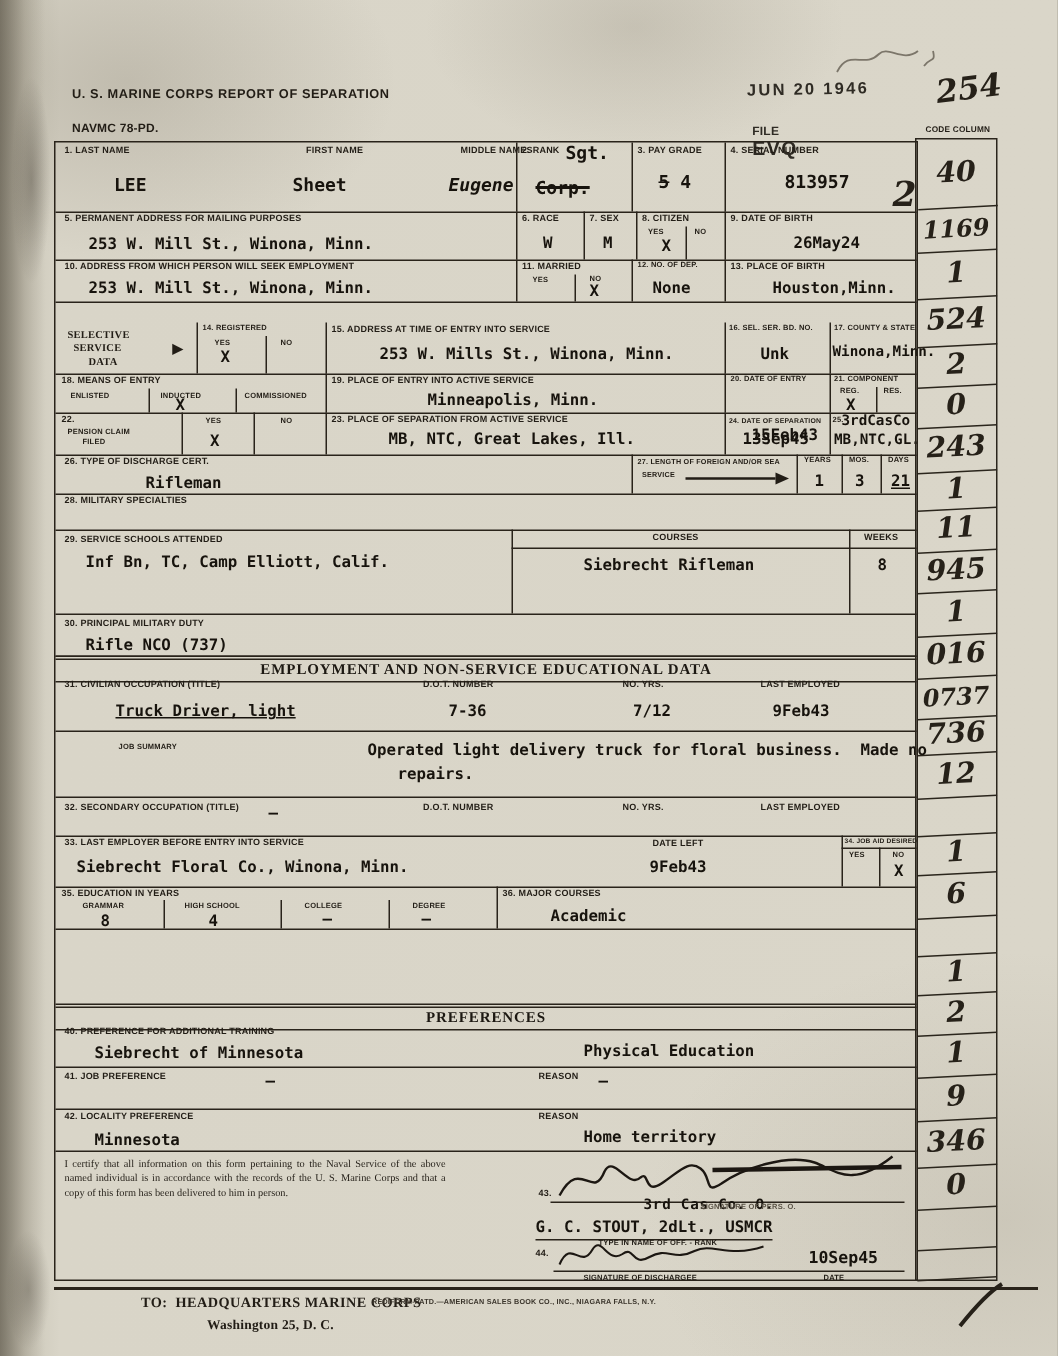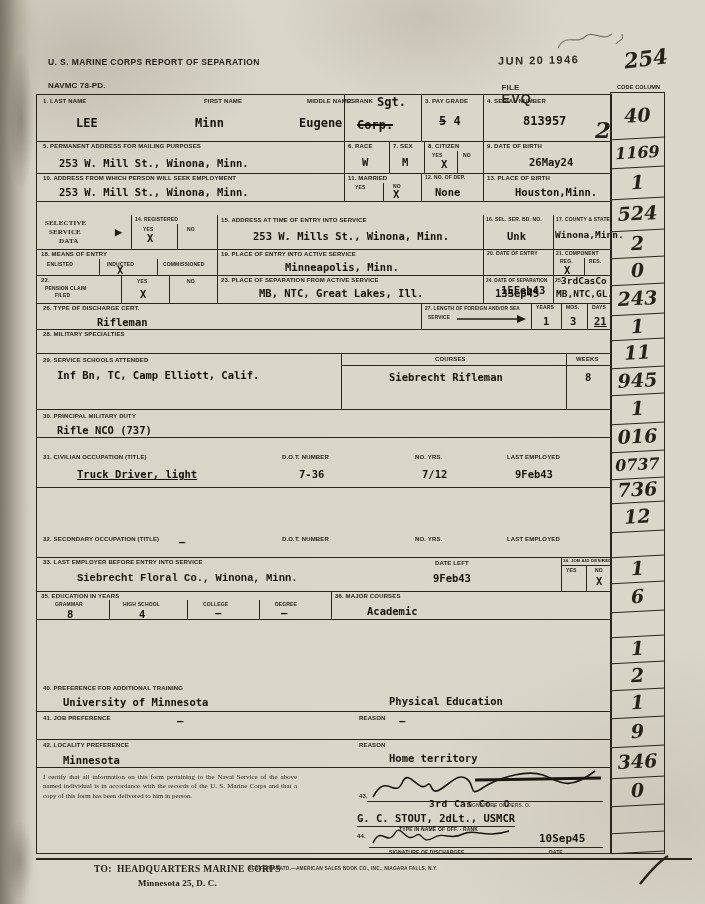--- a/index.html
+++ b/index.html
@@ -64,22 +64,22 @@
   <div class="form">
 
     <div class="row" style="top:0;height:46px;">
       <div class="c" style="left:307px;"></div>
         <div class="c" style="left:384px;"></div>
         <div class="c" style="left:446px;"></div>
       <div class="l" style="left:6px;top:3px;">1. LAST NAME</div>
       <div class="l" style="left:167px;top:3px;">FIRST NAME</div>
       <div class="l" style="left:270px;top:3px;">MIDDLE NAMES</div>
       <div class="t t12" style="left:39px;top:22px;">LEE</div>
-      <div class="t t12" style="left:158px;top:22px;">Minn</div>
-      <div class="t t12" style="left:262px;top:22px;">Eugene</div>
+      <div class="t t12" style="left:158px;top:22px;">Sheet</div>
+      <div class="t t12" style="left:262px;top:22px;font-style:italic;">Eugene</div>
       <div class="l" style="left:311px;top:3px;">2. RANK</div>
       <div class="t t12" style="left:340px;top:1px;">Sgt.</div>
       <div class="t t12 struck" style="left:320px;top:24px;">Corp.</div>
       <div class="l" style="left:388px;top:3px;">3. PAY GRADE</div>
       <div class="t t12" style="left:402px;top:20px;"><s>5</s> <span>4</span></div>
       <div class="l" style="left:450px;top:3px;">4. SERIAL NUMBER</div>
       <div class="t t12" style="left:486px;top:20px;">813957</div>
     </div>
 
     <div class="row" style="top:46px;height:32px;">
@@ -220,45 +220,51 @@
       <div class="t" style="left:352px;top:18px;">Siebrecht Rifleman</div>
       <div class="l" style="left:539px;top:3px;">WEEKS</div>
       <div class="t" style="left:548px;top:18px;">8</div>
     </div>
 
     <div class="row" style="top:314px;height:28px;">
       <div class="l" style="left:6px;top:4px;">30. PRINCIPAL MILITARY DUTY</div>
       <div class="t" style="left:20px;top:15px;">Rifle NCO (737)</div>
     </div>
 
+    <div class="band" style="top:342px;height:14px;">EMPLOYMENT AND NON-SERVICE EDUCATIONAL DATA</div>
 
     <div class="row" style="top:356px;height:36px;">
       <div class="l" style="left:6px;top:3px;">31. CIVILIAN OCCUPATION (TITLE)</div>
       <div class="l" style="left:245px;top:3px;">D.O.T. NUMBER</div>
       <div class="l" style="left:378px;top:3px;">NO. YRS.</div>
       <div class="l" style="left:470px;top:3px;">LAST EMPLOYED</div>
       <div class="t" style="left:40px;top:17px;text-decoration:underline;">Truck Driver, light</div>
       <div class="t" style="left:262px;top:17px;">7-36</div>
       <div class="t" style="left:385px;top:17px;">7/12</div>
       <div class="t" style="left:478px;top:17px;">9Feb43</div>
     </div>
 
+    <div class="row" style="top:392px;height:44px;">
+      <div class="l l5" style="left:42px;top:9px;">JOB SUMMARY</div>
+      <div class="t" style="left:208px;top:7px;">Operated light delivery truck for floral business.  Made no</div>
+      <div class="t" style="left:228px;top:23px;">repairs.</div>
+    </div>
 
     <div class="row" style="top:436px;height:26px;">
       <div class="l" style="left:6px;top:5px;">32. SECONDARY OCCUPATION (TITLE)</div>
       <div class="t" style="left:142px;top:5px;">—</div>
       <div class="l" style="left:245px;top:5px;">D.O.T. NUMBER</div>
       <div class="l" style="left:378px;top:5px;">NO. YRS.</div>
       <div class="l" style="left:470px;top:5px;">LAST EMPLOYED</div>
     </div>
 
     <div class="row" style="top:462px;height:34px;">
       <div class="c" style="left:524px;"></div>
       <div class="l" style="left:6px;top:2px;">33. LAST EMPLOYER BEFORE ENTRY INTO SERVICE</div>
-      <div class="t" style="left:40px;top:15px;font-family:Liberation Mono, monospace;">Siebrecht Floral Co., Winona, Minn.</div>
+      <div class="t" style="left:14px;top:15px;">Siebrecht Floral Co., Winona, Minn.</div>
       <div class="l" style="left:398px;top:3px;">DATE LEFT</div>
       <div class="t" style="left:396px;top:15px;">9Feb43</div>
       <div class="l" style="left:526px;top:1px;font-size:4.4px;">34. JOB AID DESIRED</div>
       <div class="c" style="left:549px;top:8px;"></div>
       <div class="hl" style="left:524px;top:8px;width:50px;"></div>
       <div class="l l5" style="left:529px;top:11px;">YES</div>
       <div class="l l5" style="left:558px;top:11px;">NO</div>
       <div class="t" style="left:559px;top:18px;">X</div>
     </div>
 
@@ -274,24 +280,25 @@
       <div class="l l5" style="left:238px;top:11px;">DEGREE</div>
       <div class="t" style="left:30px;top:17px;">8</div>
       <div class="t" style="left:102px;top:17px;">4</div>
       <div class="t" style="left:178px;top:16px;">—</div>
       <div class="t" style="left:244px;top:16px;">—</div>
       <div class="l" style="left:298px;top:2px;">36. MAJOR COURSES</div>
       <div class="t" style="left:330px;top:14px;">Academic</div>
     </div>
 
 
+    <div class="band" style="top:574px;height:14px;">PREFERENCES</div>
 
     <div class="row" style="top:588px;height:28px;">
       <div class="l" style="left:6px;top:2px;">40. PREFERENCE FOR ADDITIONAL TRAINING</div>
-      <div class="t" style="left:26px;top:13px;">University of Minnesota</div>
+      <div class="t" style="left:26px;top:13px;">Siebrecht of Minnesota</div>
       <div class="t" style="left:352px;top:12px;">Physical Education</div>
     </div>
 
     <div class="row" style="top:616px;height:28px;">
       <div class="l" style="left:6px;top:4px;">41. JOB PREFERENCE</div>
       <div class="t" style="left:140px;top:4px;">—</div>
       <div class="l" style="left:322px;top:4px;">REASON</div>
       <div class="t" style="left:362px;top:4px;">—</div>
     </div>
 
@@ -351,18 +358,18 @@
     <div style="height:28px;">9</div>
     <div style="height:30px;">346</div>
     <div style="height:28px;">0</div>
     <div style="height:26px;"></div>
     <div style="height:20px;"></div>
     <div style="flex:1;"></div>
   </div>
 
   <div class="hl" style="left:36px;top:858px;width:656px;height:1.6px;"></div>
   <div class="l serif" style="left:94px;top:864px;font-size:9.5px;letter-spacing:.3px;">TO:  HEADQUARTERS MARINE CORPS</div>
-  <div class="l serif" style="left:138px;top:878px;font-size:9px;">Minnesota 25, D. C.</div>
+  <div class="l serif" style="left:138px;top:878px;font-size:9px;">Washington 25, D. C.</div>
   <div class="l" style="left:248px;top:866px;font-size:4.8px;color:#3a342b;">REDIFORM-PATD.—AMERICAN SALES BOOK CO., INC., NIAGARA FALLS, N.Y.</div>
   <svg style="left:636px;top:854px;" width="36" height="34" viewBox="0 0 36 34">
       <path d="M4,30 C12,20 22,8 32,2" fill="none" stroke="#262119" stroke-width="2.6"></path>
     </svg>
 </div>
 
 </body></html>

